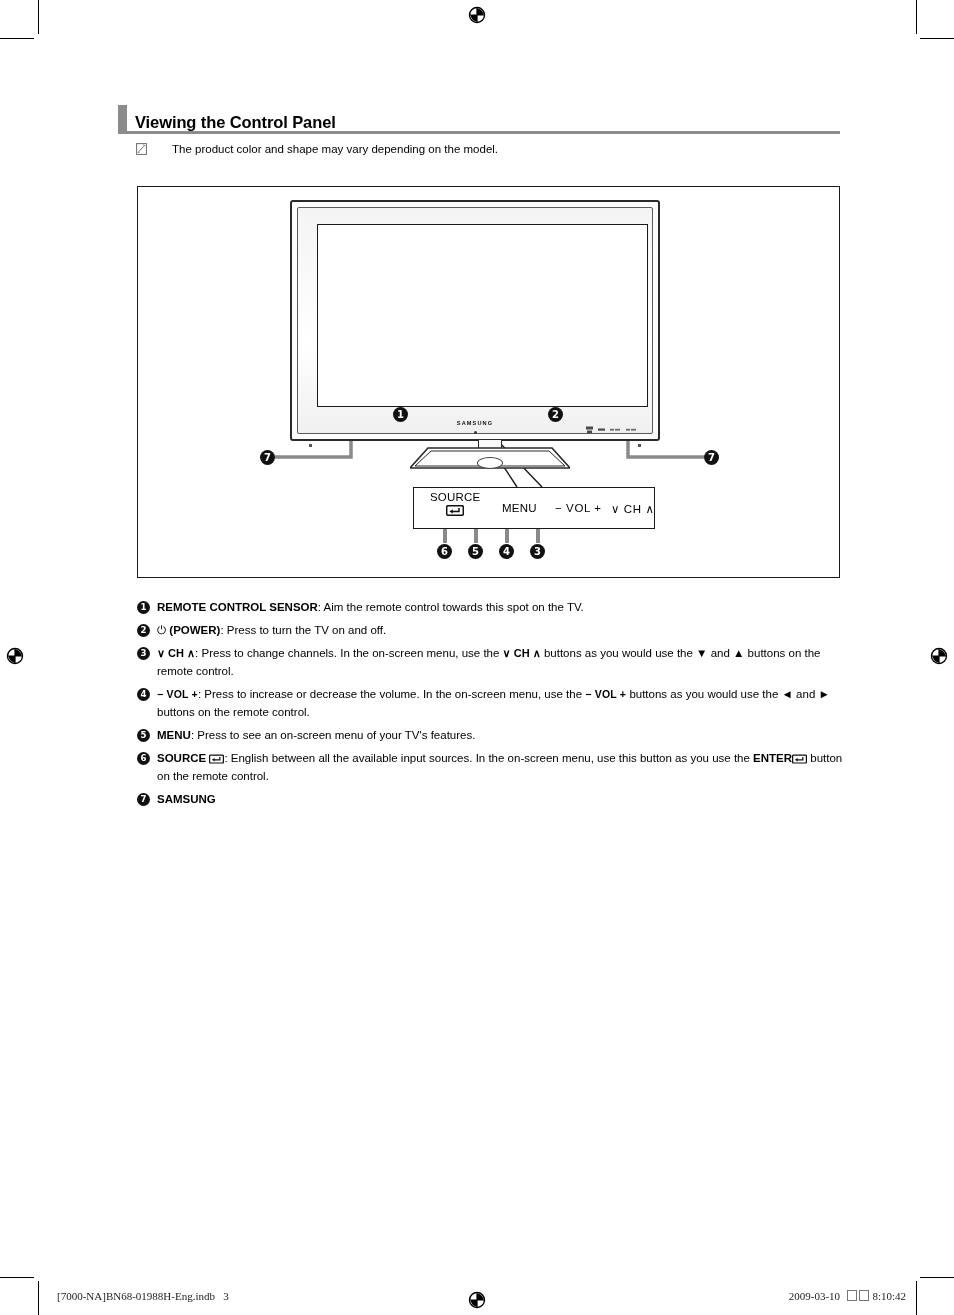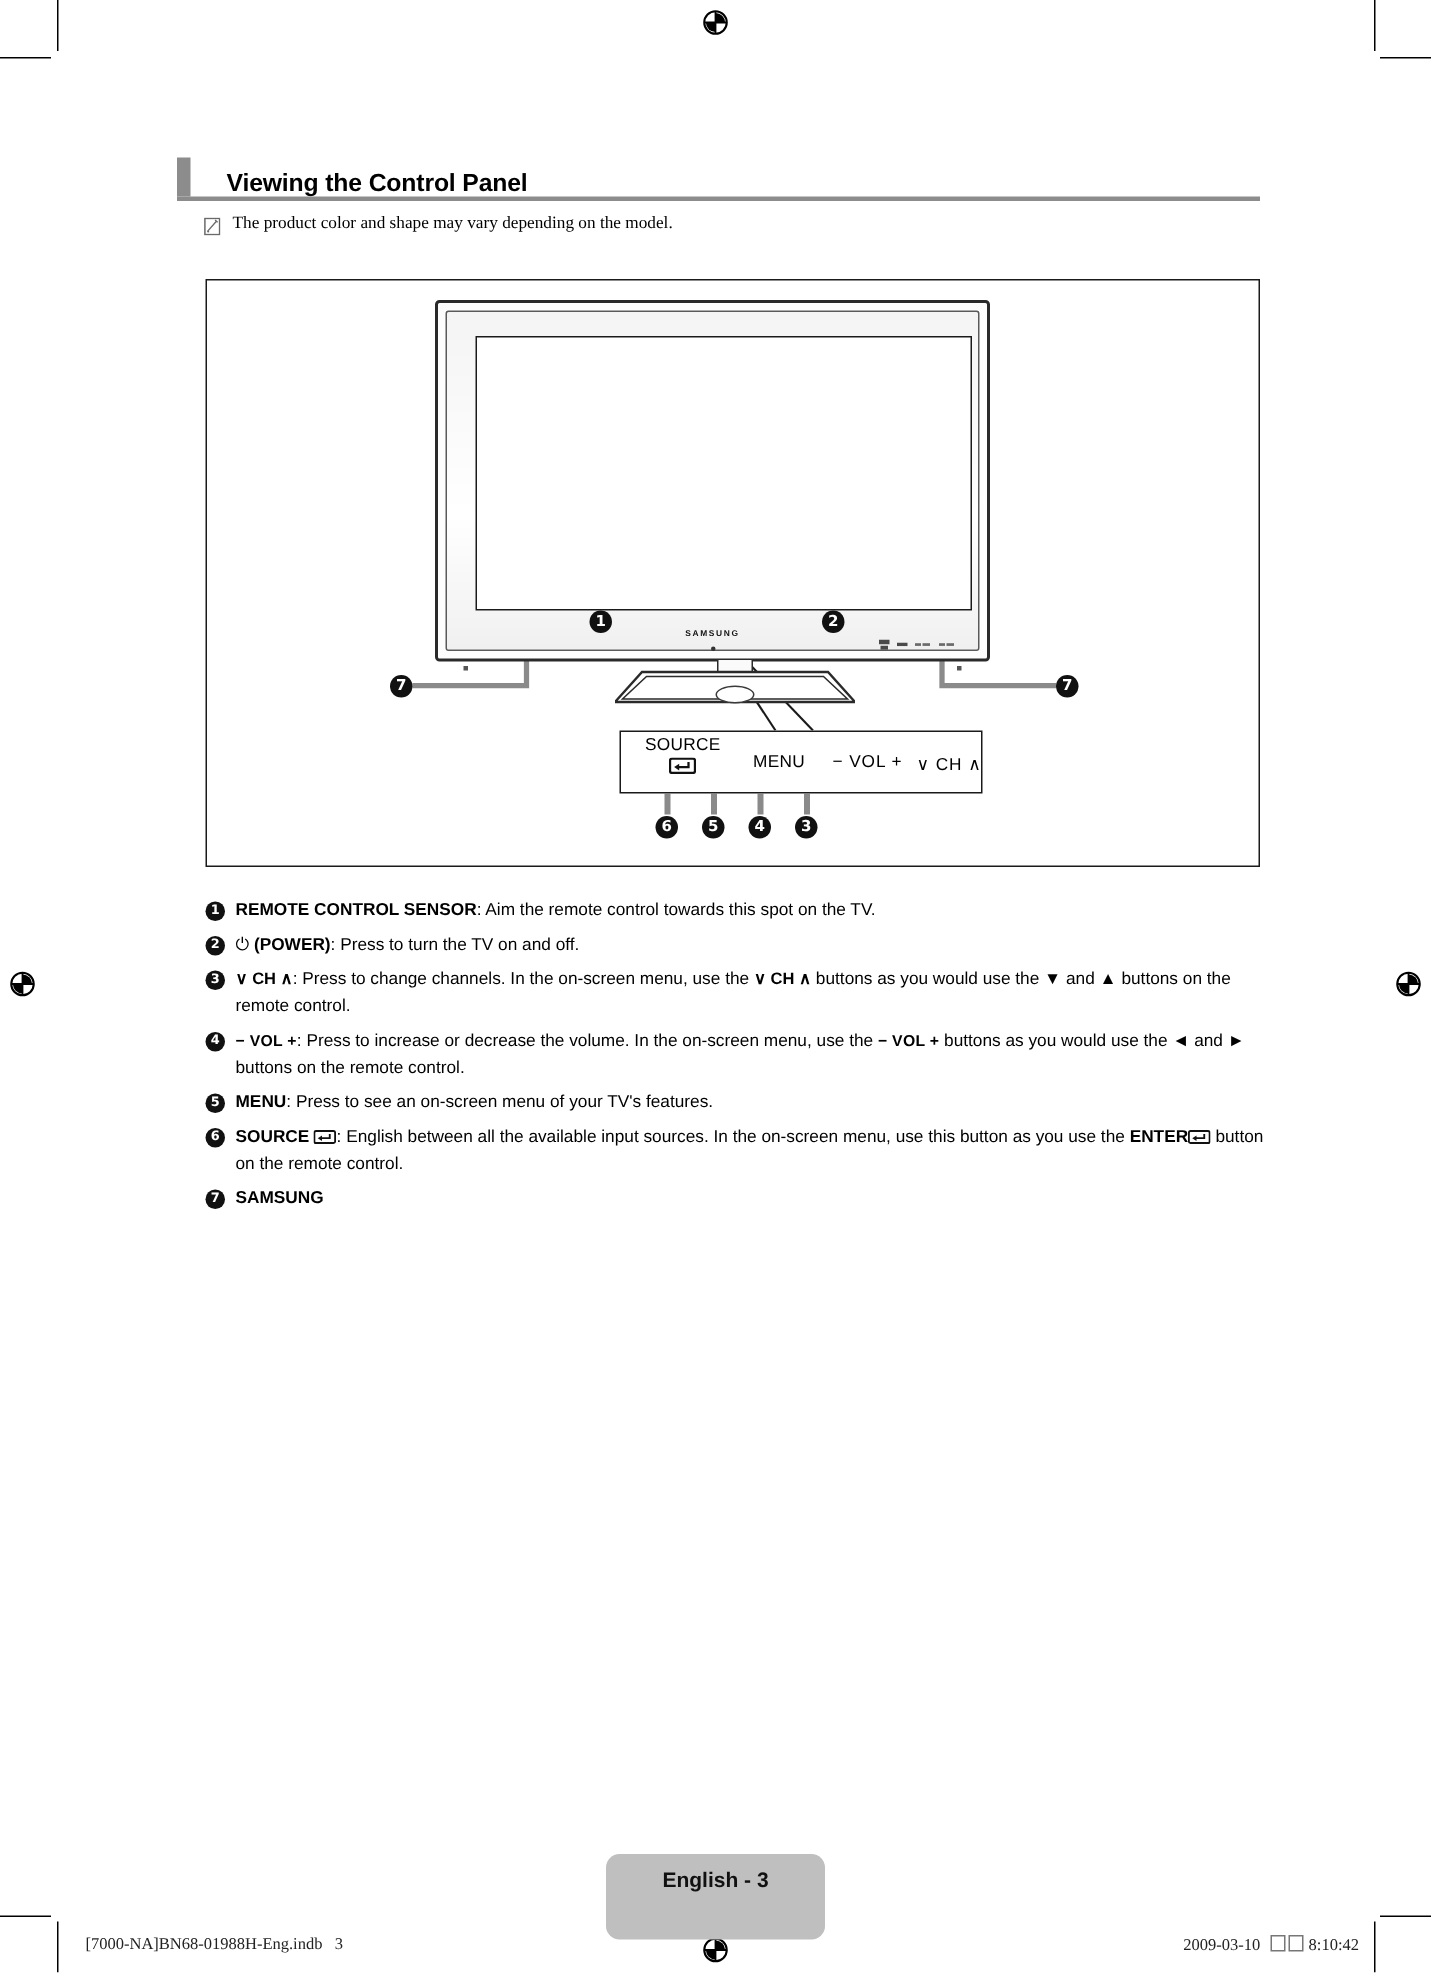--- a/index.html
+++ b/index.html
@@ -37,21 +37,21 @@
   
   .heading-wrap {
     position: absolute;
     left: 118px;
     top: 105px;
     width: 722px;
   }
   .heading-row {
     display: flex;
     align-items: flex-end;
-    gap: 24px;
+    gap: 8px;
   }
   .heading-accent {
     width: 9px;
     height: 26px;
     background: #8c8c8c;
     flex: 0 0 auto;
     margin-bottom: 1px;
   }
   .heading-title {
     font-size: 16.5px;
@@ -72,26 +72,25 @@
 
   
   .notes {
     position: absolute;
     left: 136px;
     top: 141px;
     width: 706px;
   }
   .note {
     display: flex;
-    align-items: center;
-    gap: 8px;
+    align-items: flex-start;
+    gap: 25px;
     margin-bottom: 2px;
     font-size: 11.5px;
     line-height: 17px;
-    font-family: Liberation Serif, serif;
   }
   .note-icon {
     flex: 0 0 auto;
     width: 11px;
     height: 12px;
     margin-top: 2px;
   }
   .note-icon svg { display: block; }
 
   
@@ -571,21 +570,18 @@
 
     <div class="desc-item">
       <div class="desc-num">7</div>
       <div class="desc-body">
         <span class="b">SAMSUNG</span><span></span>
       </div>
     </div>
 
   </div>
 
-  <div class="footer-tab">
-    <span>English - 3</span>
-  </div>
 
   <div class="footer-left">[7000-NA]BN68-01988H-Eng.indb   3</div>
 
   <div class="footer-right"><span>2009-03-10</span>&nbsp;&nbsp;<span class="box-glyph"></span><span class="box-glyph"></span>&nbsp;<span>8:10:42</span></div>
 
 </div>
 
 </body></html>

